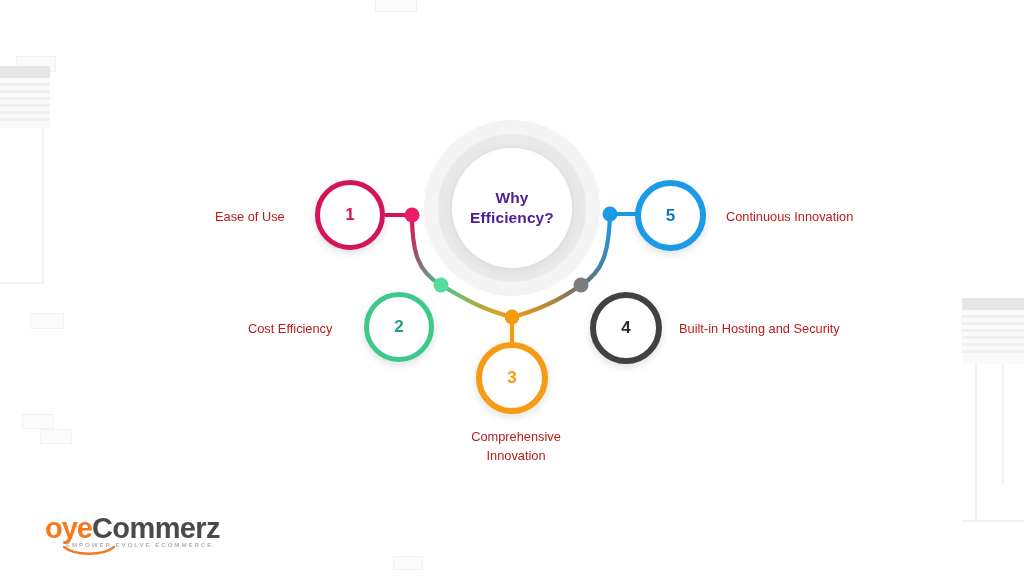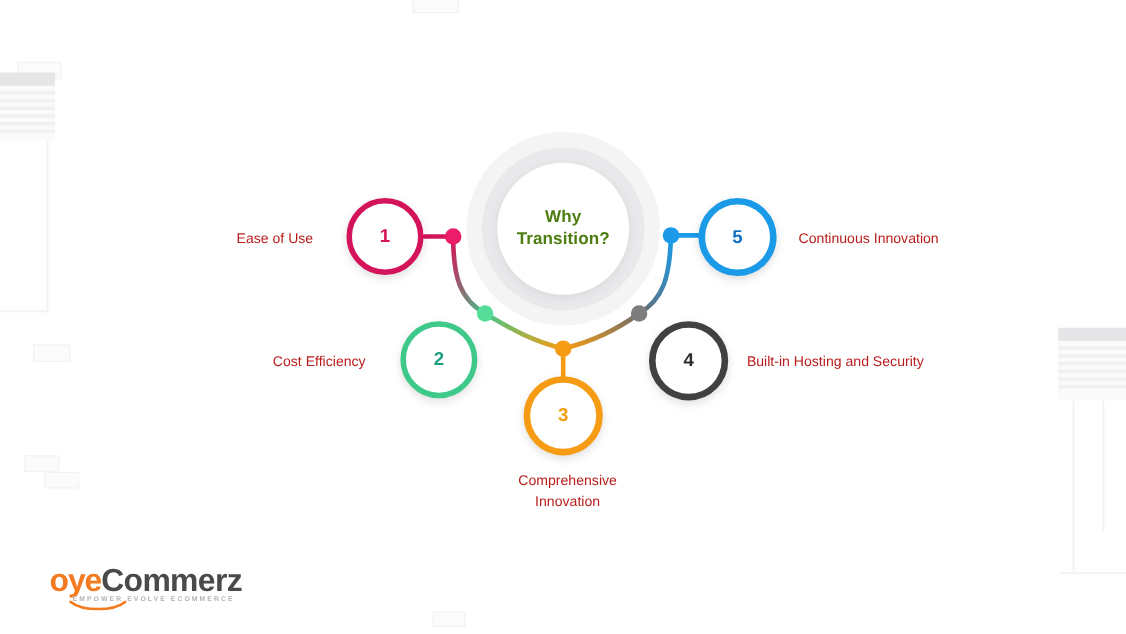--- a/index.html
+++ b/index.html
@@ -32,21 +32,21 @@
     position:absolute; left:438px; top:134px; width:148px; height:148px;
     border-radius:50%; background:#e9e9ec;
   }
   .hub-inner {
     position:absolute; left:452px; top:148px; width:120px; height:120px;
     border-radius:50%; background:#ffffff;
     box-shadow:0 2px 10px rgba(0,0,0,.07);
     display:flex; align-items:center; justify-content:center; text-align:center;
   }
   .hub-title {
-    font-size:15.5px; font-weight:bold; color:#4d7c0f; line-height:1.32;
+    font-size:15.5px; font-weight:bold; color:#4c1d95; line-height:1.32;
     letter-spacing:.1px;
   }
 
   
   .node {
     position:absolute; border-radius:50%; background:#ffffff;
     display:flex; align-items:center; justify-content:center;
     box-shadow:0 3px 9px rgba(0,0,0,.13);
   }
   .node span { font-size:17px; font-weight:bold; }
@@ -161,21 +161,21 @@
     <circle cx="512" cy="317" r="7.5" fill="#f59c14"></circle>
     <circle cx="581" cy="285" r="7.5" fill="#7d7d7d"></circle>
     <circle cx="610" cy="214" r="7.5" fill="#1b9ae8"></circle>
   </svg>
 
   <div class="hub-outer"></div>
   <div class="hub-mid"></div>
   <div class="hub-inner">
     <div class="hub-title">
       <div>Why</div>
-      <div>Transition?</div>
+      <div>Efficiency?</div>
     </div>
   </div>
 
   <div class="node n1">
     <span>1</span>
   </div>
   <div class="node n2">
     <span>2</span>
   </div>
   <div class="node n3">

